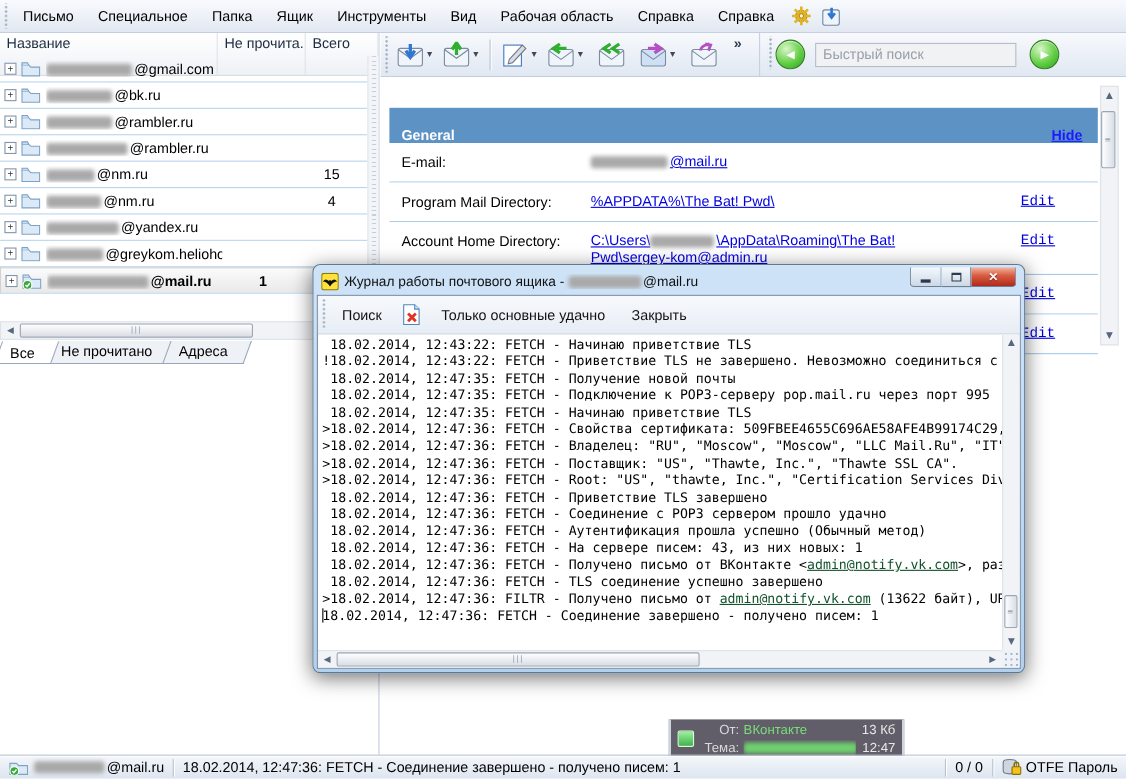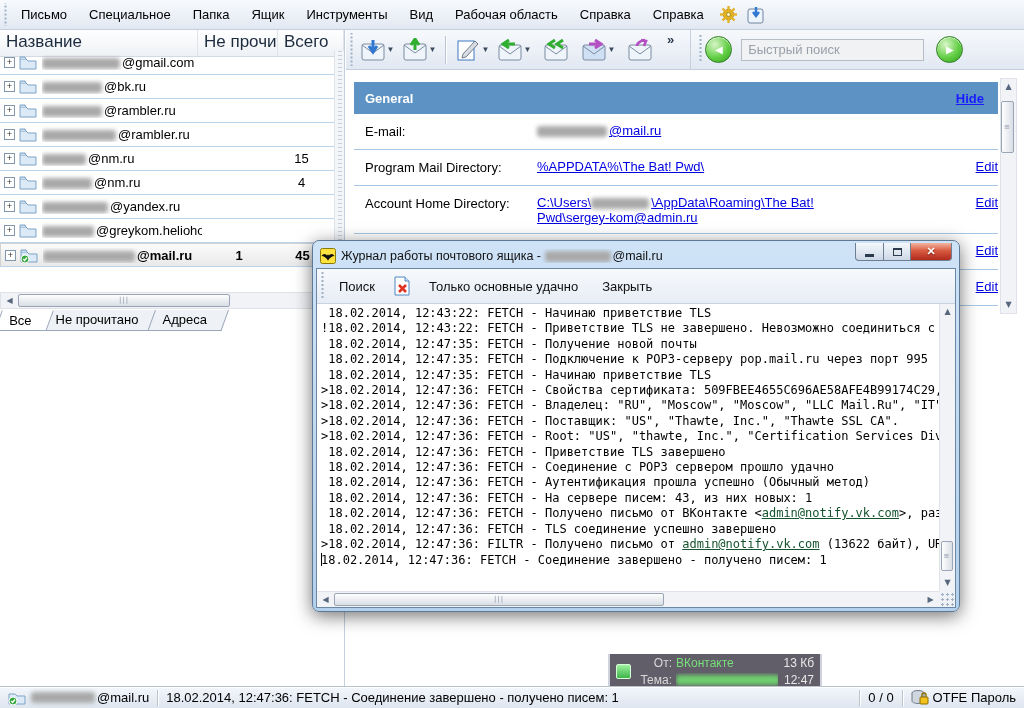--- a/index.html
+++ b/index.html
@@ -12,22 +12,22 @@
 
   
   .menubar { position:absolute; left:0; top:0; width:1024px; height:30px;
     background:linear-gradient(#f8fafd,#e2e8f2); border-bottom:1px solid #c3cede;
     display:flex; align-items:center; }
   .menu-item { padding:0 11px; line-height:28px; cursor:default; }
   .menu-icons { display:flex; gap:8px; margin-left:4px; align-items:center; }
 
   
   .left-panel { position:absolute; left:0; top:30px; width:345px; bottom:22px; background:#fff; border-right:1px solid #c3cede; }
-  .tree-header { height:27px; display:flex; background:linear-gradient(#ffffff,#eef1f5);
-    border-bottom:1px solid #d4dae2; font-size:17px; color:#1d2b3e; }
+  .tree-header { height:39px; display:flex; background:linear-gradient(#ffffff,#eef1f5);
+    border-bottom:1px solid #d4dae2; font-size:13px; color:#1d2b3e; }
   .tree-header .col { padding:2px 6px; border-right:1px solid #dfe4ea; overflow:hidden; white-space:nowrap; }
   .col-name { width:198px; } .col-unread { width:80px; } .col-total { flex:1; }
   .tree-rows { position:absolute; top:21px; left:0; right:10px; }
   .acc-row { height:24px; display:flex; align-items:center; border-bottom:1px solid #b9d5ee; position:relative; padding-left:4px; }
   .acc-row.selected { background:linear-gradient(#fbfbfb,#e9e9e9); border:1px solid #d2d2d2; border-bottom:1px solid #b9d5ee; font-weight:bold; }
   .expander { width:11px; height:11px; border:1px solid #8296ad; background:#fff; font:9px/9px "Liberation Sans",sans-serif;
     text-align:center; color:#333; margin-right:4px; flex:0 0 auto; }
   .folder-ic { width:18px; height:15px; margin-right:5px; flex:0 0 auto; position:relative; }
   .blurblock { display:inline-block; height:11px; background:#a9a9a9; border-radius:3px; filter:blur(2px); vertical-align:middle; margin-right:2px; }
   .acc-name { white-space:nowrap; overflow:hidden; width:160px; }
@@ -58,37 +58,37 @@
     background:radial-gradient(circle at 35% 30%, #d9f6c9, #63cf45 55%, #2f9e1e);
     display:flex; align-items:center; justify-content:center; color:#fff; font-size:10px; flex:0 0 auto;
     box-shadow:inset 0 1px 1px rgba(255,255,255,.7); }
   .qs-input { width:183px; height:22px; margin:0 12px 0 9px; border:1px solid #b6bdc7; background:#f1f2f4;
     padding:0 6px; font:13px "Liberation Sans",sans-serif; color:#333; }
   .qs-input::placeholder { color:#98a0a9; }
 
   
   .content { position:absolute; left:346px; top:71px; right:0; bottom:22px; background:#fff; }
   .general { position:absolute; left:8px; top:11px; width:644px; }
-  .gen-head { height:32px; background:#5d92c4; color:#fff; font-weight:bold; display:flex; align-items:center;
-    padding:0 14px 0 11px; justify-content:space-between; }
+  .gen-head { height:32px; background:#5d92c4; color:#fff; font-weight:bold; display:flex; align-items:flex-end;
+    padding:0 14px 0 11px; justify-content:space-between;margin-top:16px; }
   .hide-link { color:#1a1aff; font-weight:bold; text-decoration:underline; font-size:13px; }
   .gen-row { display:flex; align-items:flex-start; padding:9px 0 8px 11px; border-bottom:1px solid #a6c8e6; background:#fff; min-height:36px; }
   .gen-label { width:172px; flex:0 0 auto; padding-top:1px; }
   .gen-value { flex:1; }
   a.lnk { color:#0000e0; text-decoration:underline; }
-  .edit-link { width:70px; flex:0 0 auto; text-align:right; }
+  .edit-link { width:70px; flex:0 0 auto; text-align:left;font-family:Liberation Mono, monospace; }
   .vscroll { position:absolute; width:17px; background:#f1f3f6; border:1px solid #dfe3e9; display:flex; flex-direction:column; align-items:center; }
   .vscroll.main { right:7px; top:7px; height:236px; }
   .vs-btn { height:16px; width:15px; font:8px/16px "DejaVu Sans",sans-serif; color:#56677e; text-align:center; flex:0 0 auto; }
   .vs-thumb { width:13px; background:linear-gradient(90deg,#fefefe,#d9dee5); border:1px solid #9aa6b5; border-radius:2px;
     display:flex; align-items:center; justify-content:center; }
   .vs-track { flex:1; width:100%; position:relative; }
 
   
-  .logwin { position:absolute; left:312px; top:240px; width:648px; height:372px; border-radius:7px;
+  .logwin { position:absolute; left:284px; top:240px; width:648px; height:372px; border-radius:7px;
     background:linear-gradient(#cfe3f7,#b3d0ec); border:1px solid #5f7globe994; border:1px solid #5f7994;
     box-shadow:0 4px 18px rgba(0,0,0,.55); padding:3px; }
   .logwin-title { height:24px; display:flex; align-items:center; padding:0 4px; position:relative; }
   .logwin-title .ttl { font-size:12.5px; color:#111; margin-left:5px; white-space:nowrap; overflow:hidden; flex:1; }
   .win-btns { display:flex; position:absolute; right:4px; top:-1px; }
   .wbtn { height:18px; border:1px solid #6e7f94; border-top:none; display:flex; align-items:center; justify-content:center; }
   .wbtn.min { width:29px; border-radius:0 0 0 4px; background:linear-gradient(#f4f8fc,#cdd8e6); }
   .wbtn.max { width:27px; border-left:none; background:linear-gradient(#f4f8fc,#cdd8e6); }
   .wbtn.close { width:41px; border-left:none; border-radius:0 0 4px 0;
     background:linear-gradient(#f2b5a2,#d85b40 45%,#b02a1c); color:#fff; font-weight:bold; font-size:11px; text-shadow:0 1px 1px #7a150c; }

